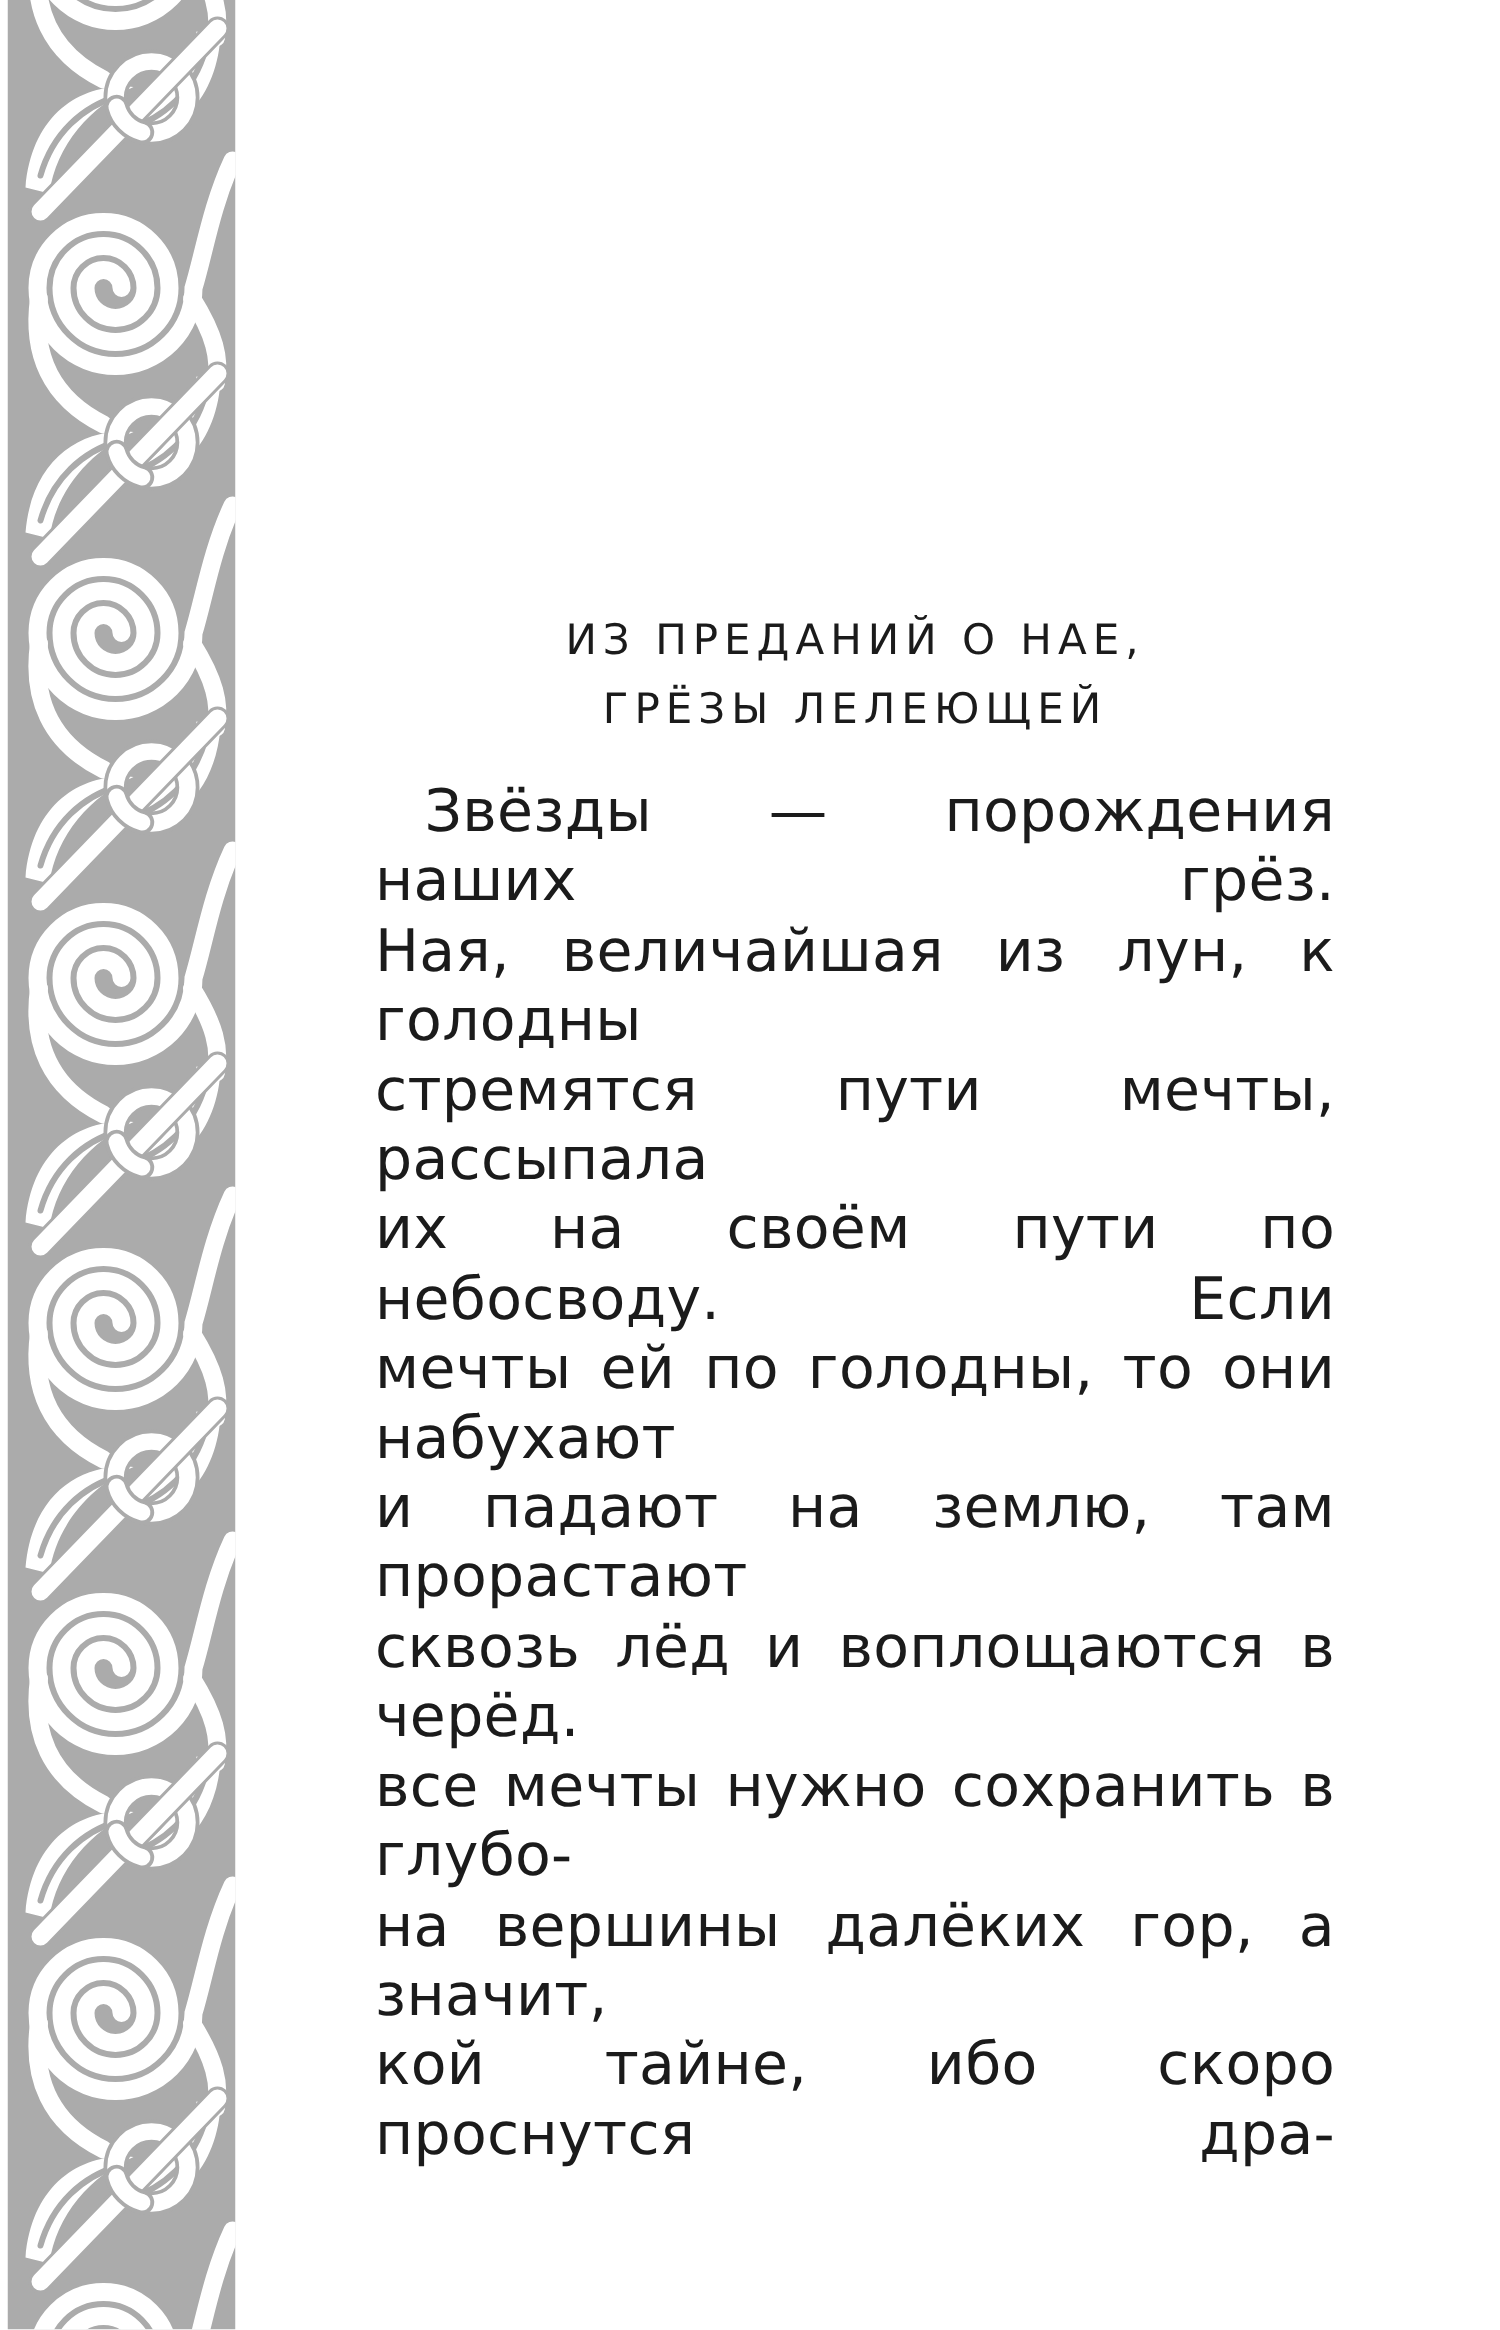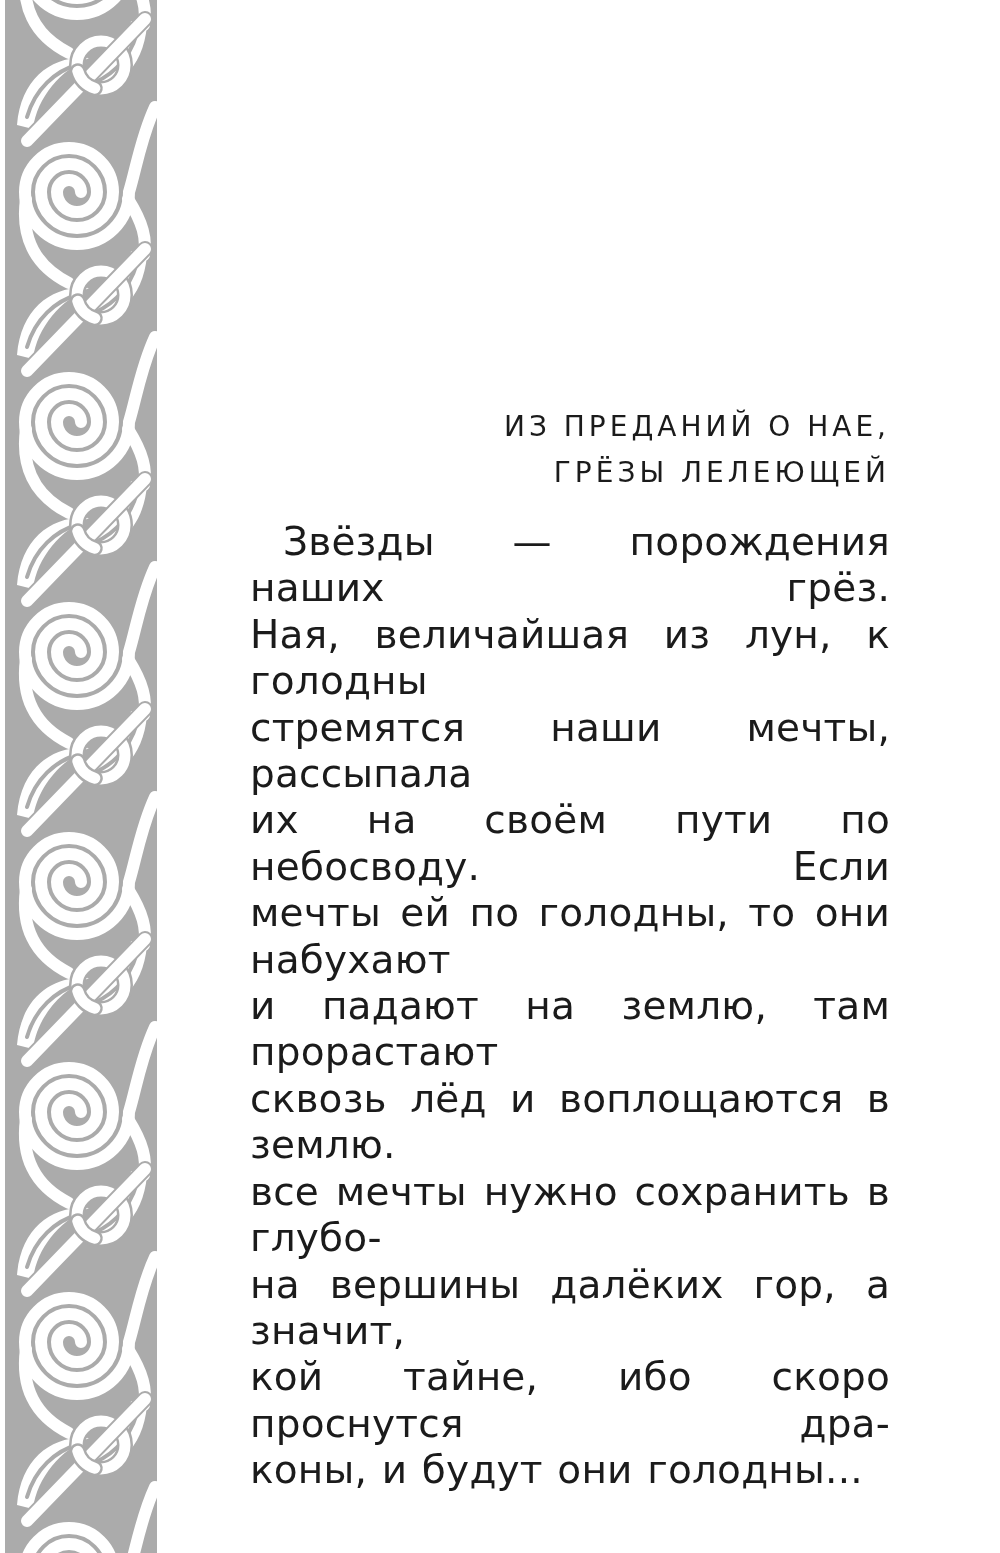--- a/index.html
+++ b/index.html
@@ -17,21 +17,21 @@
   .ornament{position:absolute;left:5px;top:0;display:block}
   .orn-bg{fill:var(--orn,#ababab)}
   .wb{stroke:#ffffff;fill:none;stroke-linecap:round}
   .gb{stroke:var(--orn,#ababab);fill:none;stroke-linecap:round}
   .wf{fill:#ffffff;stroke:none}
   .gl{stroke:var(--orn,#ababab);stroke-width:4;fill:none;stroke-linecap:round}
 
   
   .heading{
     position:absolute;left:250px;top:404px;width:640px;
-    text-align:right;
+    text-align:center;
     font-size:28px;line-height:46px;letter-spacing:4px;
     font-weight:normal;
     white-space:nowrap;
   }
 
   
   .body-text{position:absolute;left:250px;top:519px;width:640px}
   .bline{
     font-size:39px;line-height:46.4px;
     letter-spacing:0.2px;word-spacing:2px;
@@ -90,24 +90,23 @@
   </svg>
 
   <div class="heading">
     <div>ИЗ ПРЕДАНИЙ О НАЕ,</div>
     <div>ГРЁЗЫ ЛЕЛЕЮЩЕЙ</div>
   </div>
 
   <div class="body-text">
       <div class="bline first">Звёзды — порождения наших грёз.</div>
       <div class="bline">Ная, величайшая из лун, к голодны</div>
-      <div class="bline">стремятся наши мечты, рассыпала</div>
+      <div class="bline">стремятся пути мечты, рассыпала</div>
       <div class="bline">их на своём пути по небосводу. Если</div>
       <div class="bline">мечты ей по голодны, то они набухают</div>
       <div class="bline">и падают на землю, там прорастают</div>
-      <div class="bline last">сквозь лёд и воплощаются в землю.</div>
+      <div class="bline last">сквозь лёд и воплощаются в черёд.</div>
       <div class="bline">все мечты нужно сохранить в глубо-</div>
       <div class="bline">на вершины далёких гор, а значит,</div>
       <div class="bline">кой тайне, ибо скоро проснутся дра-</div>
-      <div class="bline last">коны, и будут они голодны...</div>
     </div>
 
 </div>
 
 </body></html>

